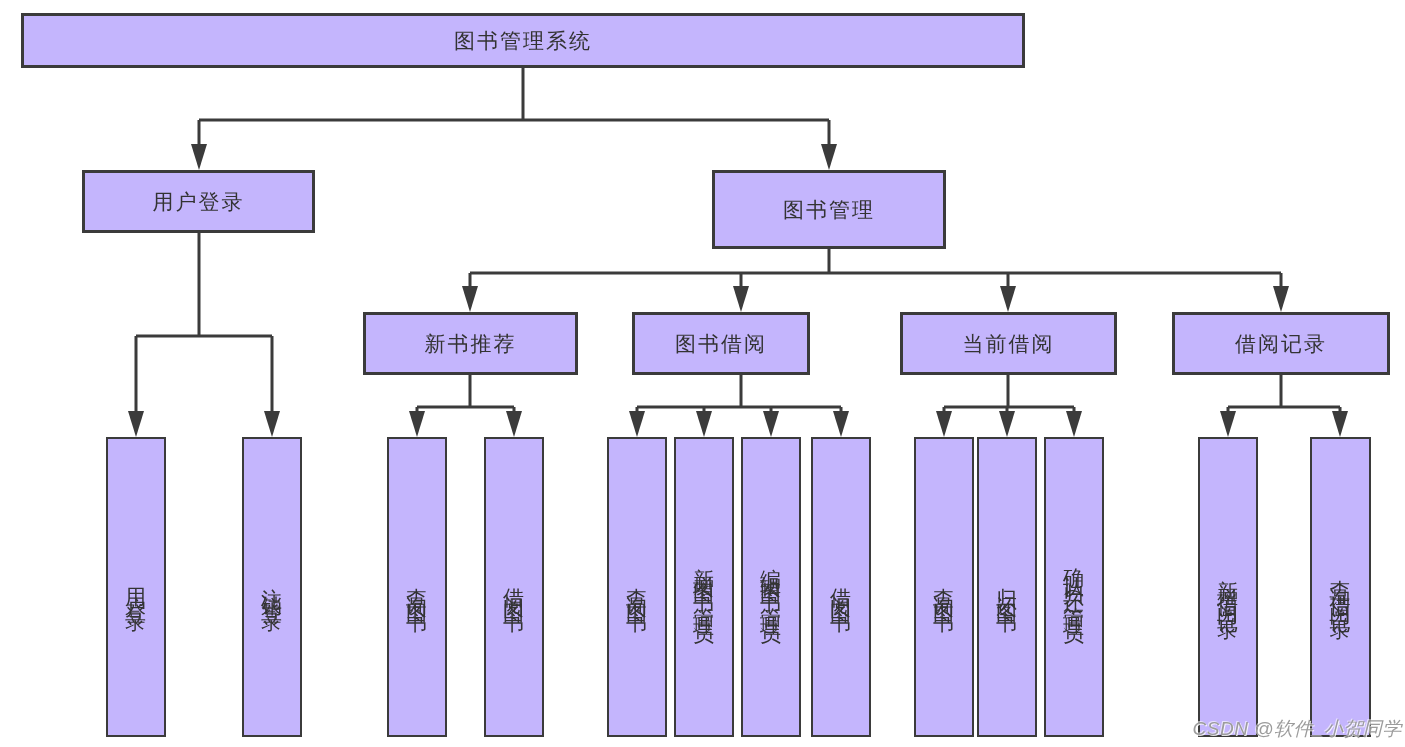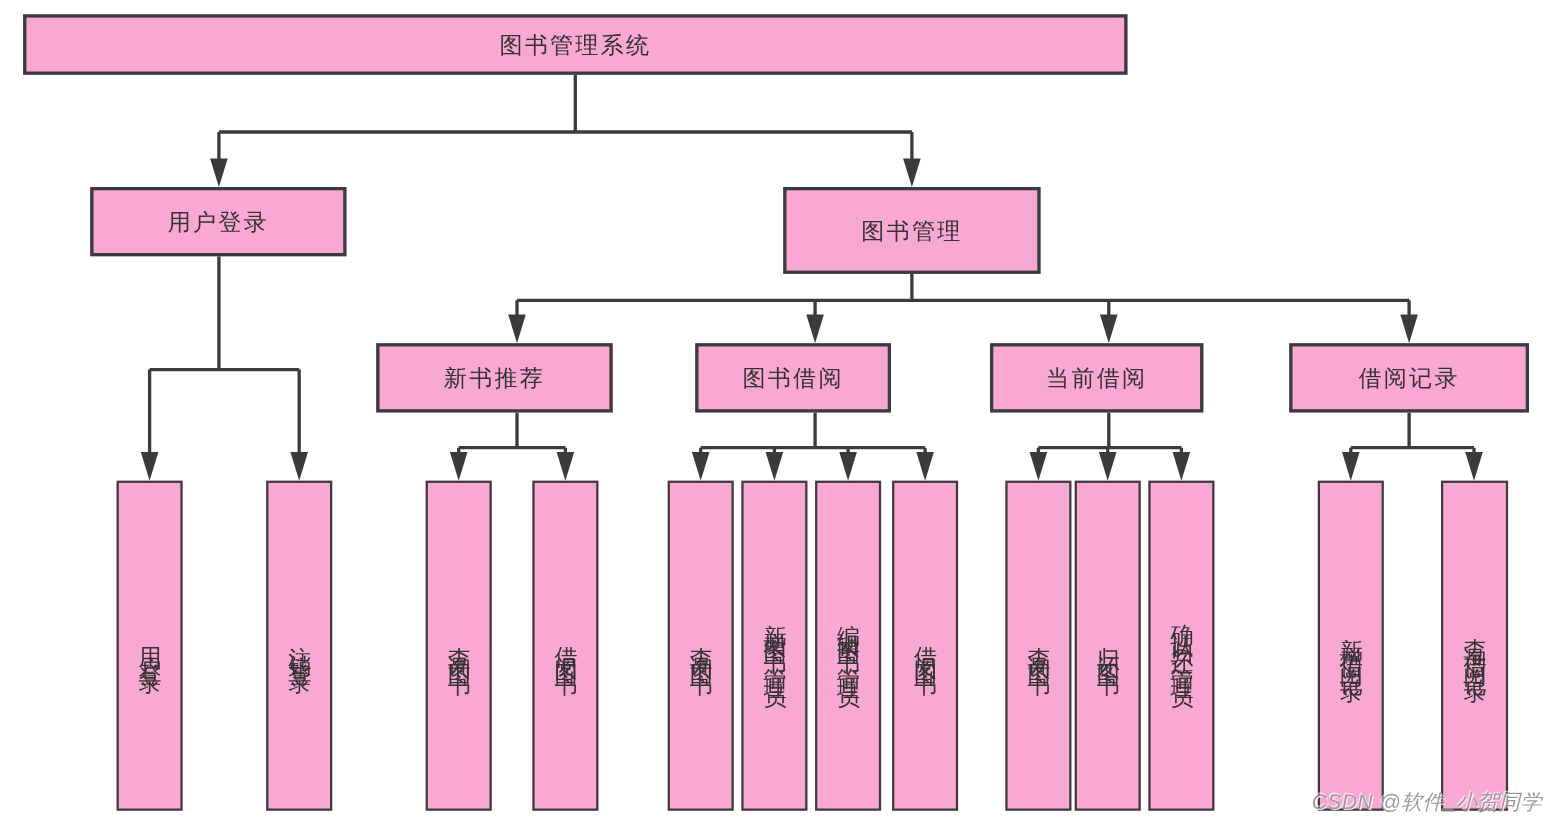--- a/index.html
+++ b/index.html
@@ -17,21 +17,21 @@
   }
   .connectors {
     position: absolute;
     left: 0;
     top: 0;
     z-index: 1;
   }
   .node {
     position: absolute;
     box-sizing: border-box;
-    background: #f9a8d4;
+    background: #c4b5fd;
     border: 3px solid #3b3b3b;
     display: flex;
     align-items: center;
     justify-content: center;
     z-index: 2;
     color: #333333;
   }
   .node .lbl {
     font-size: 21px;
     letter-spacing: 2px;
@@ -113,27 +113,27 @@
     <span class="lbl">图书管理系统</span>
   </div>
 
   <div class="node" style="left:82px; top:170px; width:233px; height:63px;">
     <span class="lbl">用户登录</span>
   </div>
   <div class="node" style="left:712px; top:170px; width:234px; height:79px;">
     <span class="lbl">图书管理</span>
   </div>
 
-  <div class="node" style="left:342px; top:312px; width:215px; height:63px;">
+  <div class="node" style="left:363px; top:312px; width:215px; height:63px;">
     <span class="lbl">新书推荐</span>
   </div>
   <div class="node" style="left:632px; top:312px; width:178px; height:63px;">
     <span class="lbl">图书借阅</span>
   </div>
-  <div class="node" style="left:900px; top:312px; width:194px; height:63px;text-align:center;">
+  <div class="node" style="left:900px; top:312px; width:217px; height:63px;text-align:center;">
     <span class="lbl">当前借阅</span>
   </div>
   <div class="node" style="left:1172px; top:312px; width:218px; height:63px;">
     <span class="lbl">借阅记录</span>
   </div>
 
   <div class="node leaf" style="left:106px; top:437px; width:60px; height:300px;">
     <span class="lbl">用户登录</span>
   </div>
   <div class="node leaf" style="left:242px; top:437px; width:60px; height:300px;">

